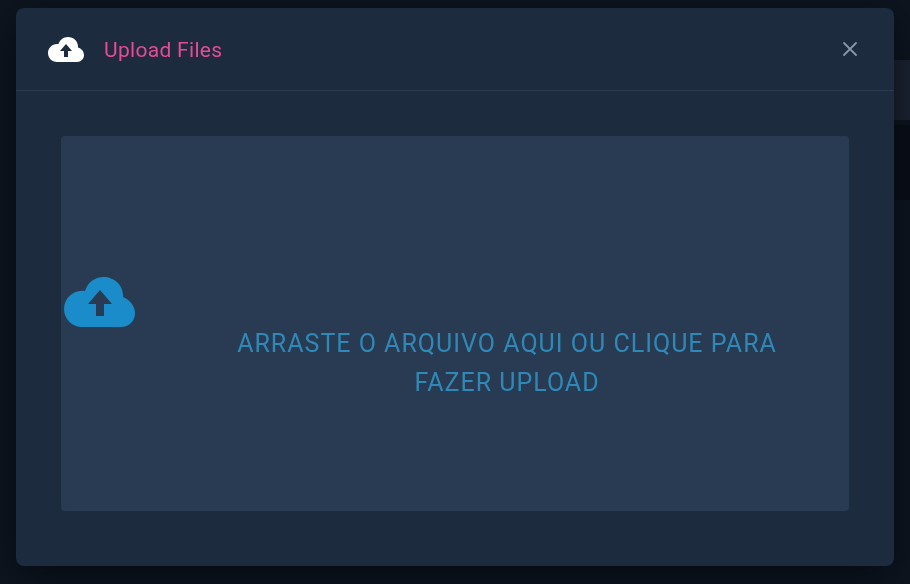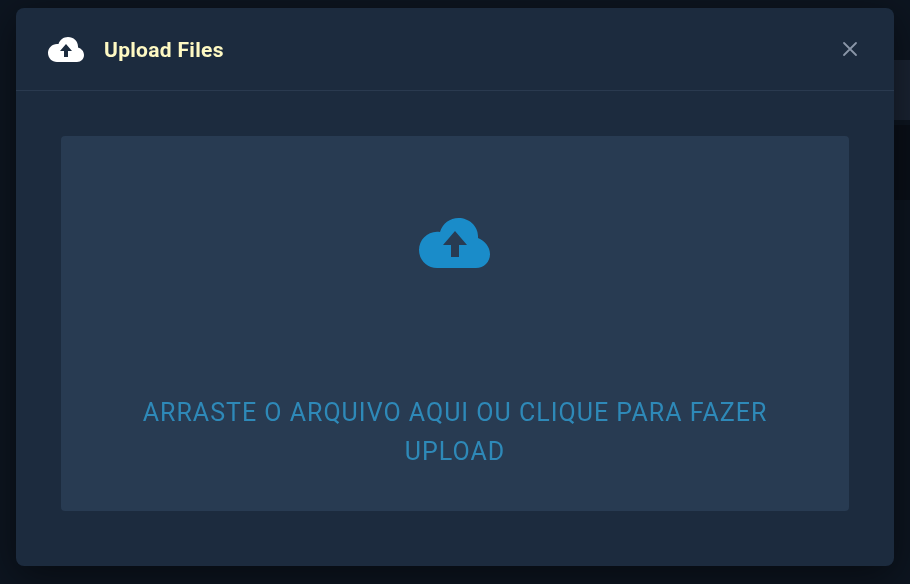--- a/index.html
+++ b/index.html
@@ -79,23 +79,23 @@
     
     .header-icon {
       width: 40px;
       height: 40px;
       display: flex;
       align-items: center;
       justify-content: center;
     }
     
     .modal-title {
-      color: #fef9c3;
+      color: #ec4899;
       font-size: 21px;
-      font-weight: 700;
+      font-weight: 400;
       letter-spacing: 0.3px;
     }
     
     .close-button {
       background: transparent;
       border: none;
       color: #8a96a8;
       cursor: pointer;
       padding: 6px;
       display: flex;
@@ -107,24 +107,25 @@
     .modal-body {
       padding: 45px 45px 55px 45px;
     }
     
     .dropzone {
       background: #283b52;
       border-radius: 4px;
       width: 100%;
       height: 375px;
       display: flex;
-      flex-direction: column;
+      flex-direction: row;
       align-items: center;
       cursor: pointer;
       padding-top: 80px;
+      gap: 26px;
     }
     
     .dropzone-icon {
       margin-bottom: 120px;
     }
     
     .dropzone-text {
       color: #2e89b8;
       font-size: 25px;
       font-weight: 400;

